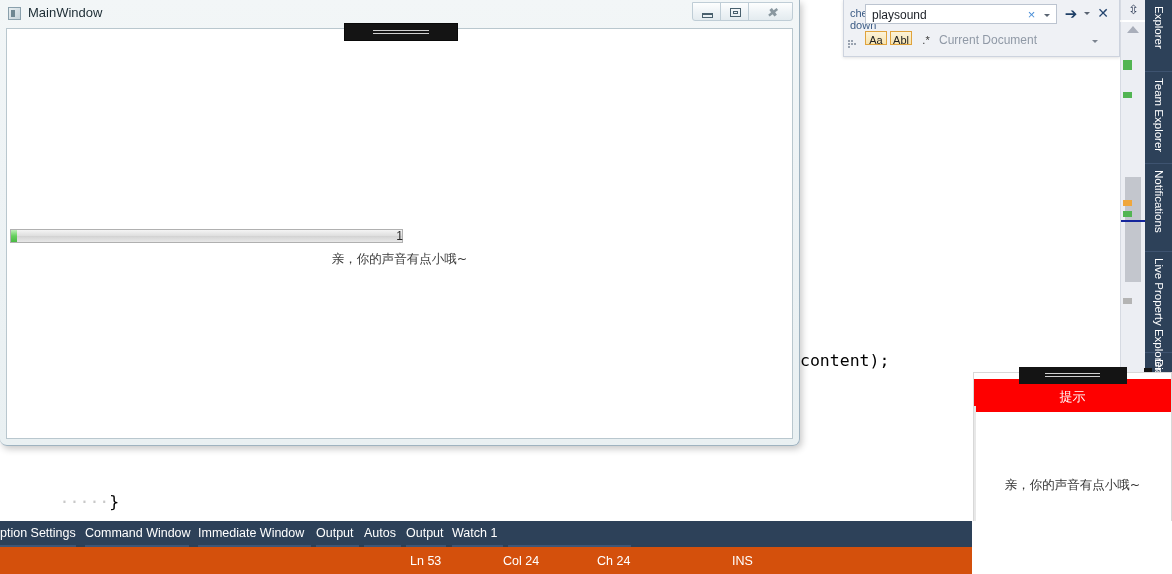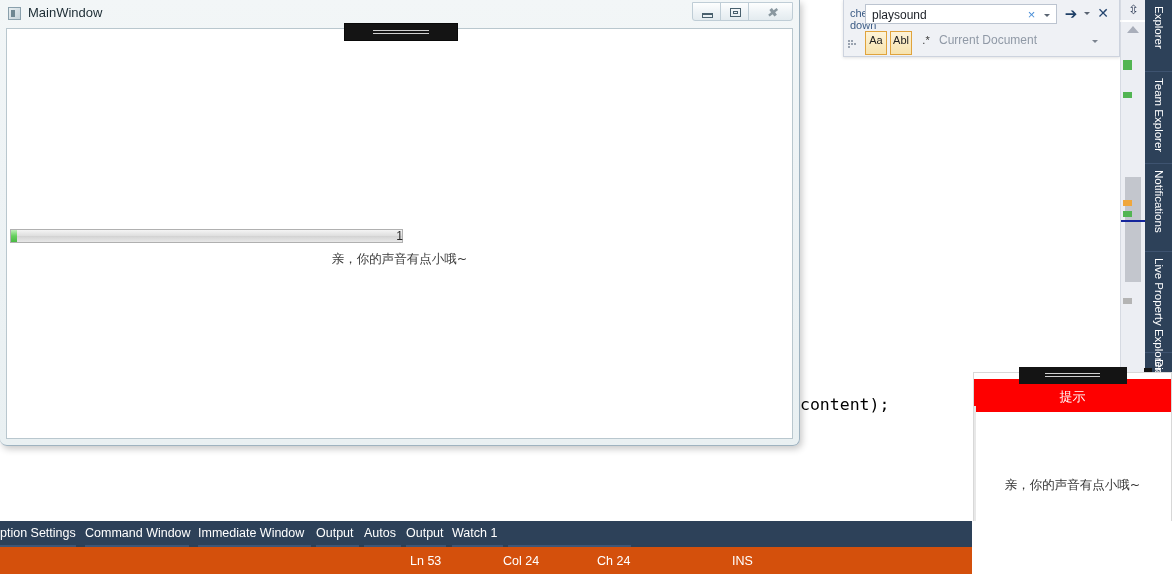--- a/index.html
+++ b/index.html
@@ -105,21 +105,21 @@
   .black-bar i:nth-child(1){ top: 6px; }
   .black-bar i:nth-child(2){ top: 9px; }
 
   
   .code-layer {
     position: absolute; left: 0; top: 340px; width: 1172px; height: 175px;
     background: #ffffff;
     font-family: "DejaVu Sans Mono", monospace;
     font-size: 16.5px;
   }
-  .code-line { position: absolute; white-space: pre; margin-top: 44px; }
+  .code-line { position: absolute; white-space: pre; }
   .ln-content { left: 800px; top: 11px; color: #000000; }
   .ln-old     { left: 0px;   top: 108px; color: #000000; }
   .ln-brace   { left: 0px;   top: 133px; color: #000000; }
   .ws { color: #c8c8c8; }
   .kw { color: #0000ff; }
   .ty { color: #2b91af; }
 
   .editor-left-strip {
     position: absolute; left: 0; top: 340px; width: 2px; height: 175px;
     background: #e9eef2;
@@ -169,21 +169,21 @@
   }
   .fw-next-caret { left: 240px; top: 12px; }
   .fw-close {
     position: absolute; left: 251px; top: 4px; width: 16px; height: 18px;
     color: #2a4karst; font-size: 14px; line-height: 18px; text-align: center;
     color: #24456f;
     font-family: "Liberation Sans", sans-serif;
   }
   .fw-row2 { position: absolute; left: 0; top: 28px; width: 100%; height: 26px; }
   .fw-tgl {
-    position: absolute; top: 3px; width: 22px; height: 24px;
+    position: absolute; top: 3px; width: 22px; height: 14px;
     border: 1px solid #e0a33c; background: linear-gradient(to bottom,#fdf3d8,#f7e3ae);
     box-sizing: border-box;
     font-size: 11px; color: #222; text-align: center; line-height: 16px;
     font-family: "Liberation Sans", sans-serif;
   }
   .fw-tgl.aa  { left: 21px; }
   .fw-tgl.abl { left: 46px; }
   .fw-regex {
     position: absolute; left: 72px; top: 3px; width: 20px; height: 18px;
     font-size: 11px; color: #3a3a3a; text-align: center; line-height: 18px;

